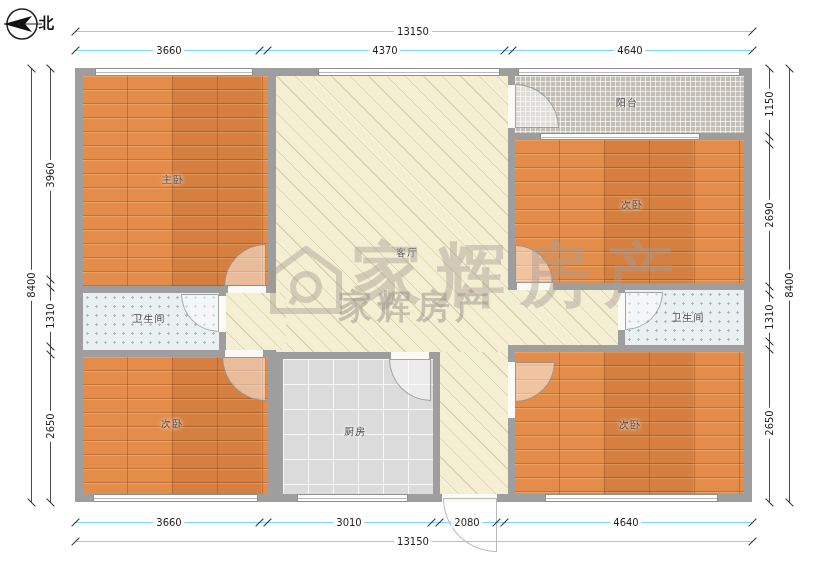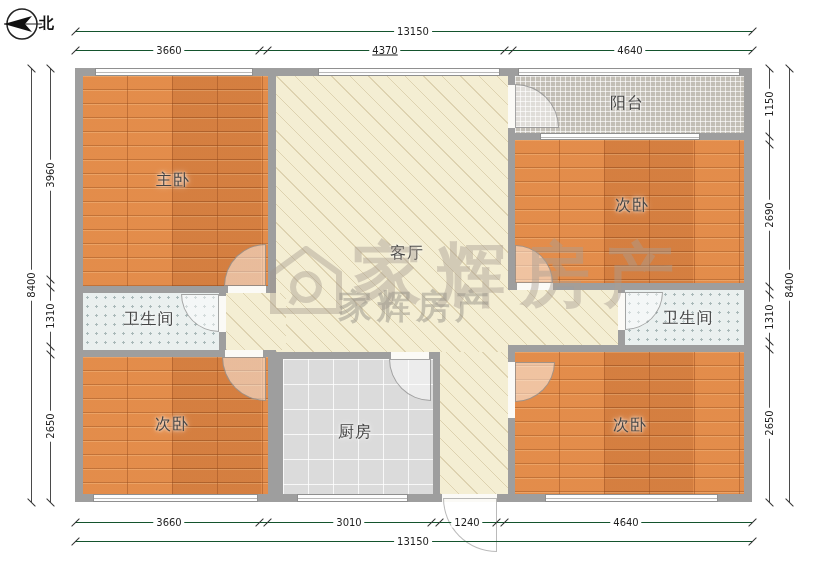--- a/index.html
+++ b/index.html
@@ -26,24 +26,24 @@
       repeating-linear-gradient(180deg, rgba(255,255,255,.8) 0 1px, transparent 1px 25px);}
   
   .window{position:absolute;background:#fdfdfd;border:1px solid #8f8f8f;box-sizing:border-box;}
   .window.h::after{content:"";position:absolute;left:0;right:0;top:50%;height:1px;background:#b8b8b8;}
   .gap{position:absolute;background:#fbfaf6;}
   .arc{position:absolute;background:rgba(255,255,255,.48);border:1px solid rgba(120,120,120,.65);box-sizing:border-box;}
   .arc.tl{border-radius:100% 0 0 0}.arc.tr{border-radius:0 100% 0 0}
   .arc.bl{border-radius:0 0 0 100%}.arc.br{border-radius:0 0 100% 0}
   .arc.outline{background:transparent;border-color:rgba(130,130,130,.55);}
   
-  .rlabel{position:absolute;transform:translate(-50%,-50%);font-size:16px;color:#454545;
+  .rlabel{position:absolute;transform:translate(-50%,-50%);font-size:10px;color:#454545;
           letter-spacing:1px;white-space:nowrap;text-shadow:0 0 3px rgba(255,255,255,.95),0 0 6px rgba(255,255,255,.8);text-align:center;}
   
-  .dim-h{position:absolute;height:1px;background:#14532d;}
+  .dim-h{position:absolute;height:1px;background:#7dd3fc;}
   .dim-v{position:absolute;width:1px;background:#4a4a4a;}
   .htick{position:absolute;width:1px;height:11px;background:#333;top:-5px;transform:rotate(45deg);}
   .vtick{position:absolute;width:11px;height:1px;background:#333;left:-5px;transform:rotate(45deg);}
   .dim-num{position:absolute;transform:translate(-50%,-50%);background:#fff;padding:0 3px;
            font-size:10px;color:#1e1e1e;white-space:nowrap;}
   .dim-num-v{position:absolute;transform:translate(-50%,-50%) rotate(-90deg);background:#fff;padding:0 3px;
            font-size:10px;color:#1e1e1e;white-space:nowrap;}
   
   .compass{position:absolute;left:2px;top:4px;}
   .compass-label{position:absolute;left:37px;top:10px;font-size:15px;font-weight:bold;color:#111;}
@@ -137,36 +137,36 @@
     <span class="dim-num" style="left:338px;top:0;">13150</span>
   </div>
   <div class="dim-h" style="left:75px;top:50px;width:677px;">
     <div class="htick" style="left:0;"></div>
     <div class="htick" style="left:184px;"></div>
       <div class="htick" style="left:192px;"></div>
     <div class="htick" style="left:429px;"></div>
       <div class="htick" style="left:437px;"></div>
     <div class="htick" style="left:677px;"></div>
     <span class="dim-num" style="left:94px;top:0;">3660</span>
-    <span class="dim-num" style="left:310px;top:0;text-decoration:underline;">4370</span>
+    <span class="dim-num" style="left:310px;top:0;">4370</span>
     <span class="dim-num" style="left:555px;top:0;">4640</span>
   </div>
 
   <div class="dim-h" style="left:75px;top:522px;width:677px;">
     <div class="htick" style="left:0;"></div>
     <div class="htick" style="left:184px;"></div>
       <div class="htick" style="left:192px;"></div>
     <div class="htick" style="left:356px;"></div>
       <div class="htick" style="left:364px;"></div>
     <div class="htick" style="left:421px;"></div>
       <div class="htick" style="left:429px;"></div>
     <div class="htick" style="left:677px;"></div>
     <span class="dim-num" style="left:94px;top:0;">3660</span>
     <span class="dim-num" style="left:274px;top:0;">3010</span>
-    <span class="dim-num" style="left:392px;top:0;">1240</span>
+    <span class="dim-num" style="left:392px;top:0;">2080</span>
     <span class="dim-num" style="left:551px;top:0;">4640</span>
   </div>
   <div class="dim-h" style="left:75px;top:541px;width:677px;">
     <div class="htick" style="left:0;"></div>
       <div class="htick" style="left:677px;"></div>
     <span class="dim-num" style="left:338px;top:0;">13150</span>
   </div>
 
   <div class="dim-v" style="left:31px;top:68px;height:434px;">
     <div class="vtick" style="top:0;"></div>

